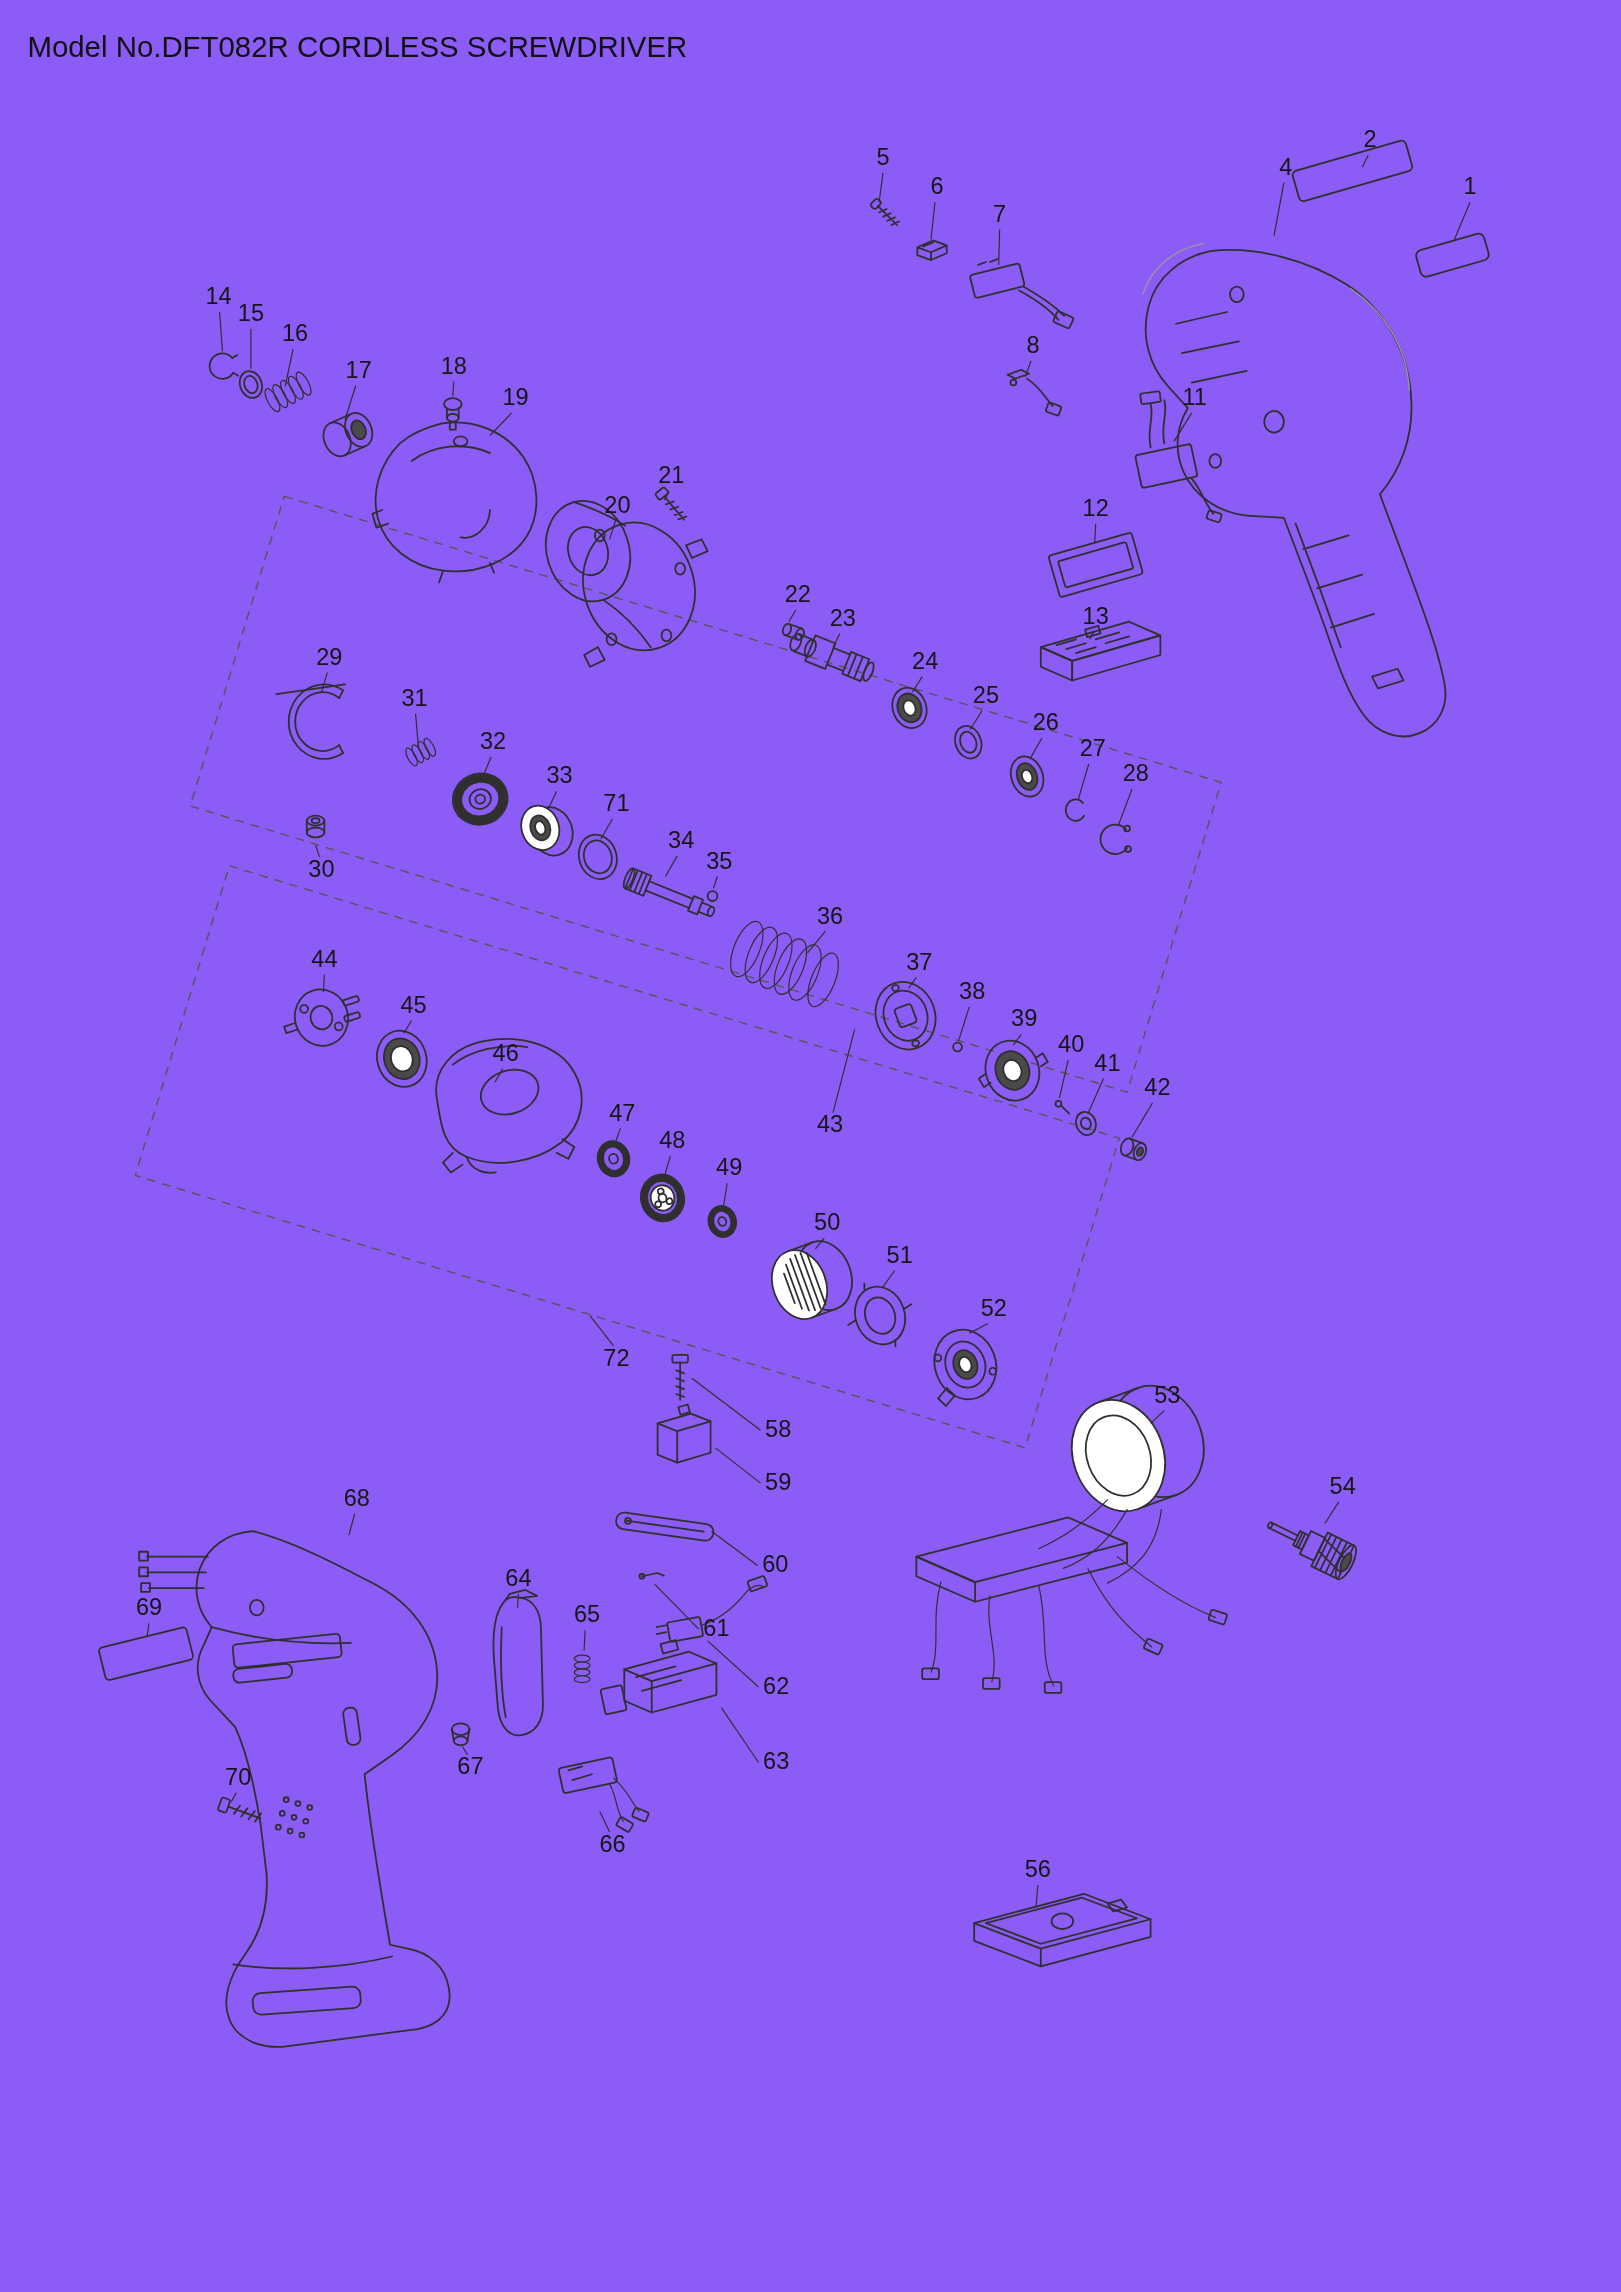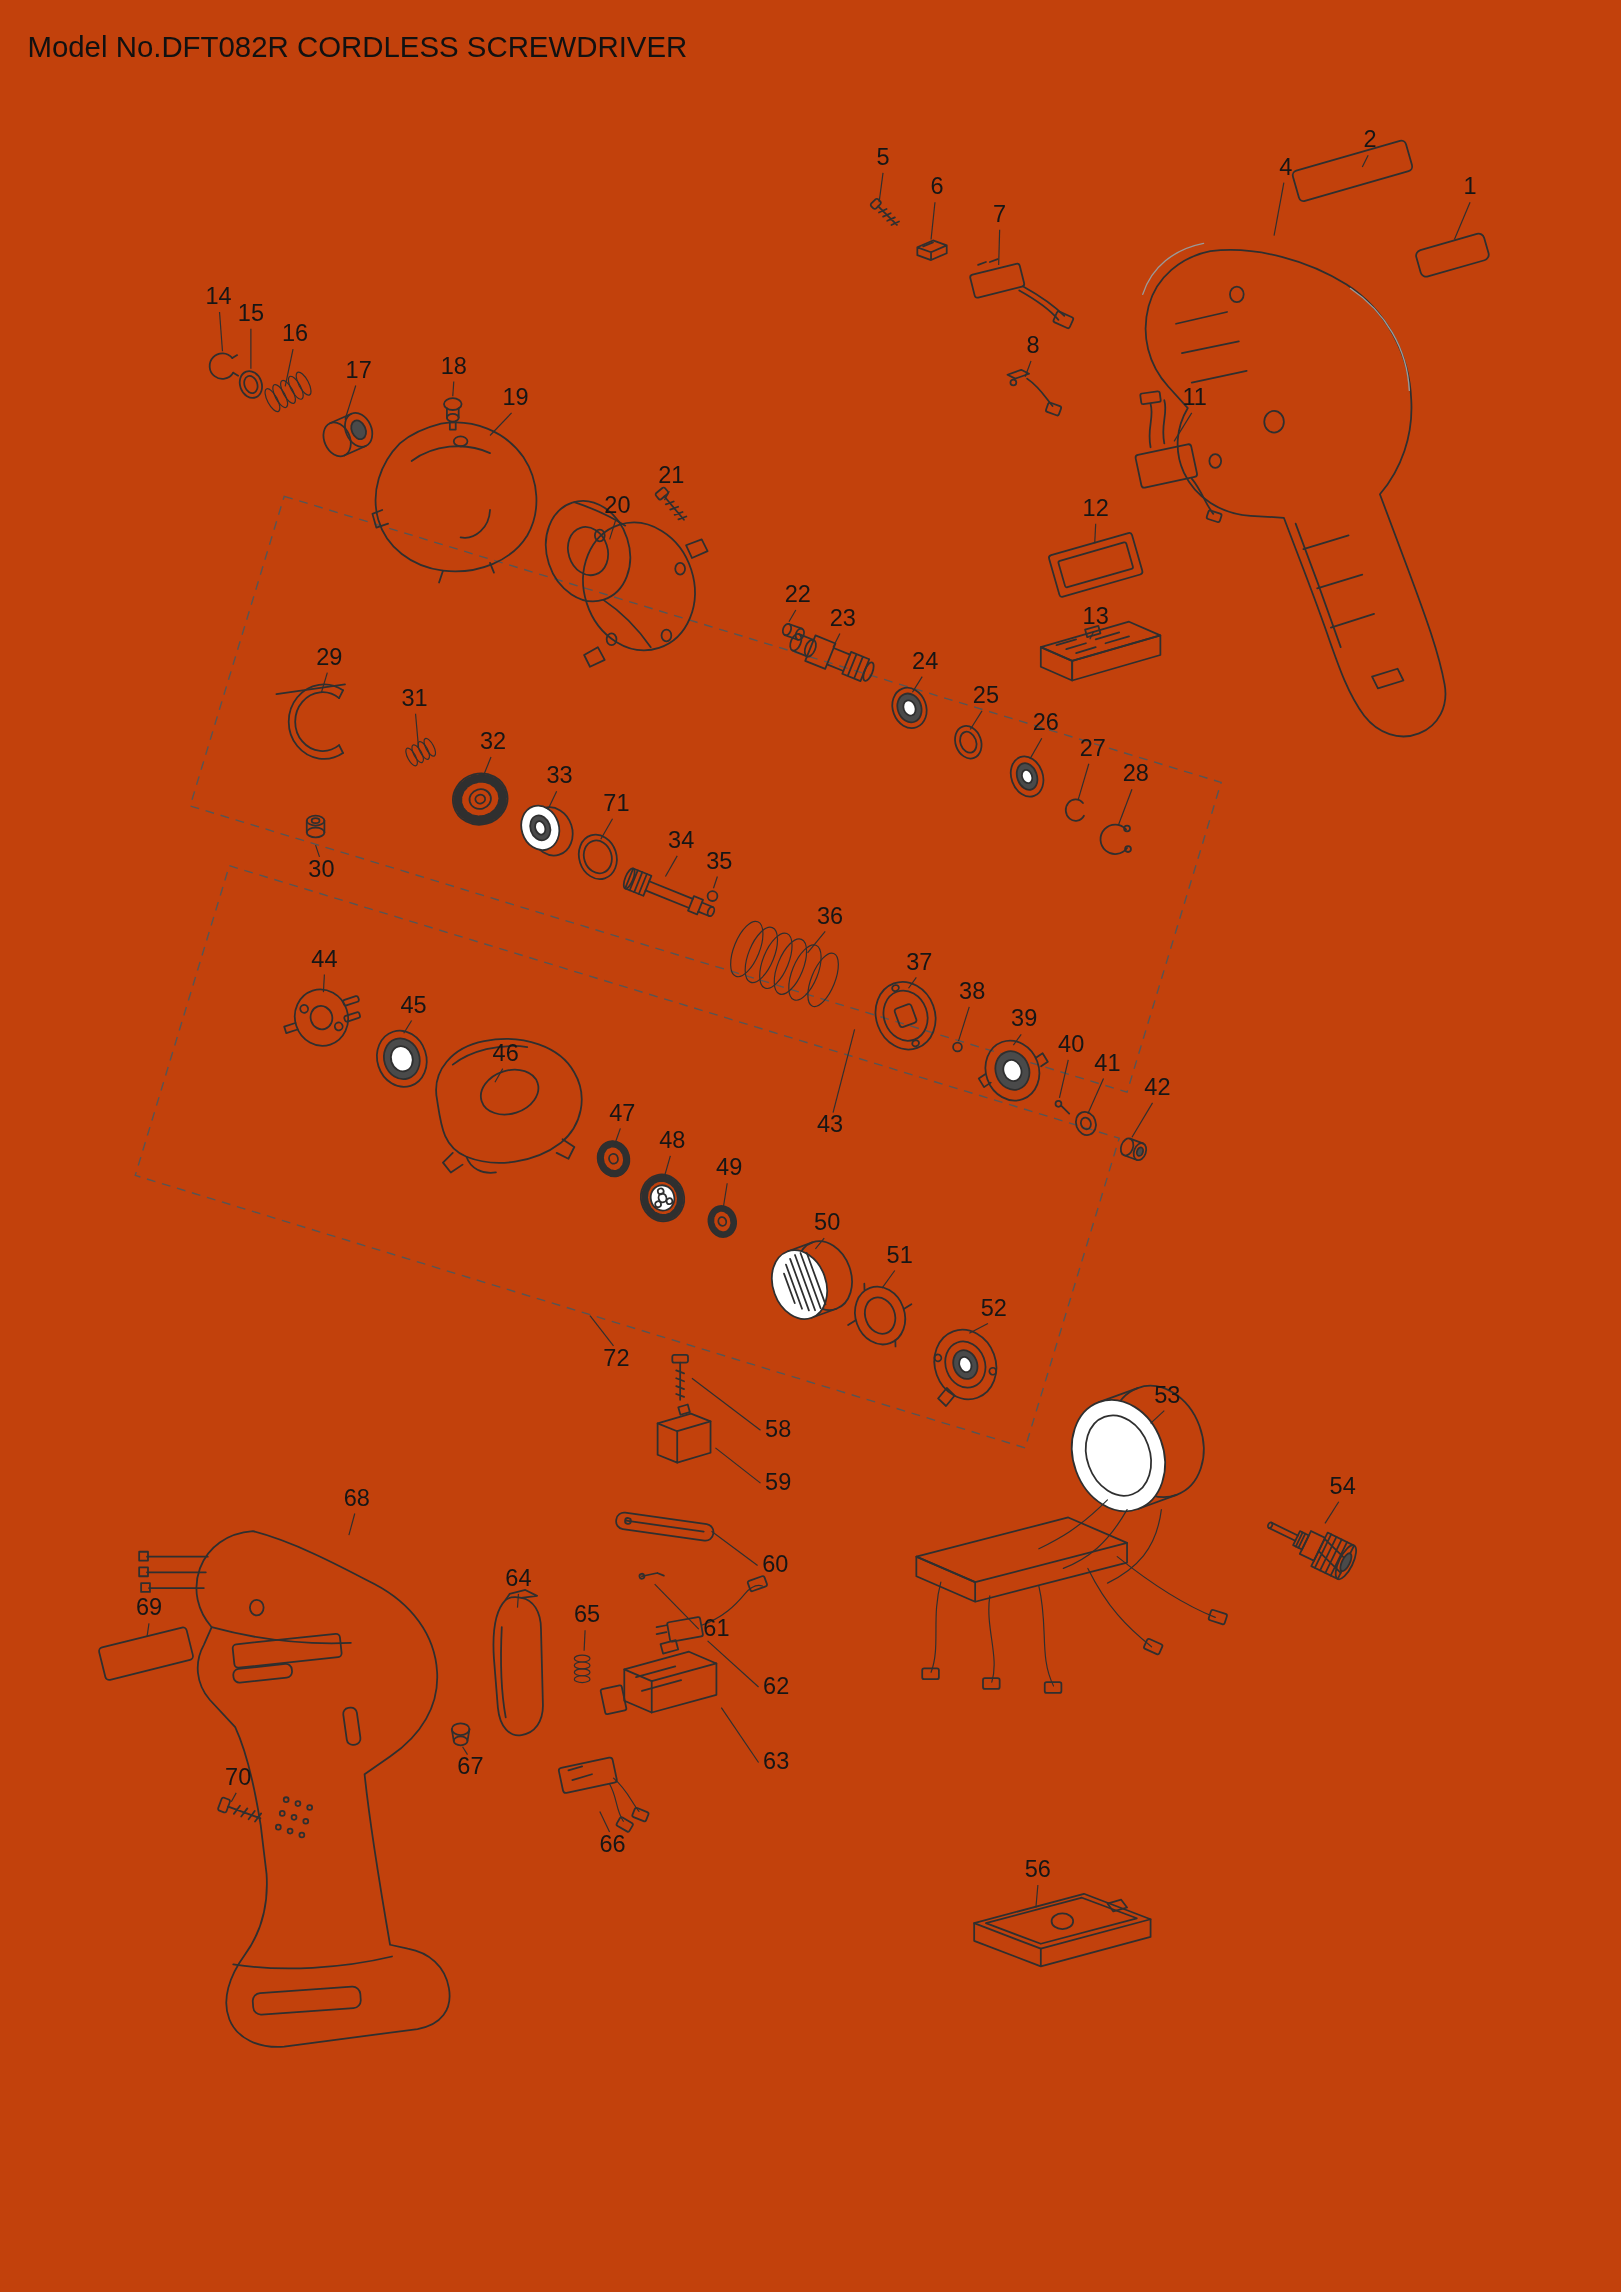--- a/index.html
+++ b/index.html
@@ -1,16 +1,16 @@
 <!DOCTYPE html>
 <html><head>
 <meta charset="utf-8">
 <style>
   html,body{margin:0;padding:0;background:#ffffff;}
-  .page{position:relative;width:1621px;height:2293px;background:#c2410c;font-family:"Liberation Sans",sans-serif;}
+  .page{position:relative;width:1621px;height:2293px;background:#8b5cf6;font-family:"Liberation Sans",sans-serif;}
   svg{display:block;}
   .title{font-family:"Liberation Sans",sans-serif;font-size:30px;fill:#111;}
   .part-num{font-family:"Liberation Sans",sans-serif;font-size:24px;fill:#161616;text-anchor:middle;}
   .part{stroke:#2f2f2f;fill:none;stroke-width:1.8;stroke-linecap:round;stroke-linejoin:round;}
   .thin{stroke-width:1.2;}
   .echo{stroke:#9a9a9a;stroke-width:1.4;}
   .dark{fill:#4a4a4a;}
   .wfill{fill:#ffffff;}
   .leader{stroke:#2f2f2f;stroke-width:1.2;}
   .dashed-box{fill:none;stroke:#555;stroke-width:1.4;stroke-dasharray:9 7;}

